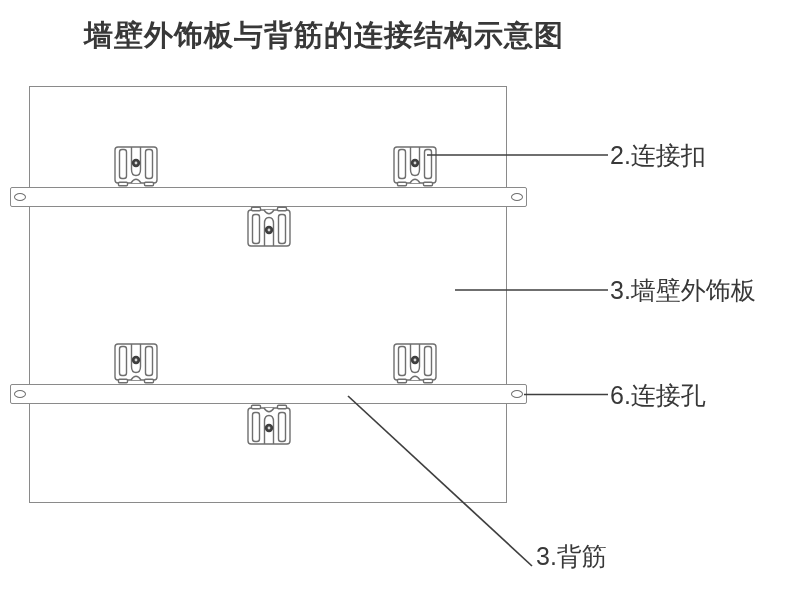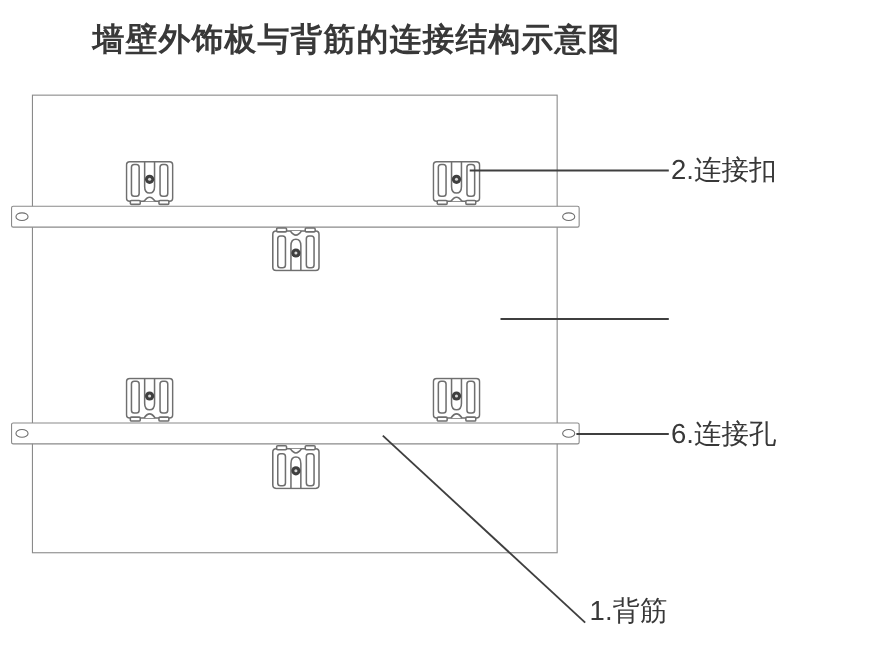--- a/index.html
+++ b/index.html
@@ -92,16 +92,17 @@
     </svg>
 
   <svg class="leader-svg" width="800" height="600" viewBox="0 0 800 600">
     <line x1="427" y1="155" x2="608" y2="155" stroke="#3f3f3f" stroke-width="1.7"></line>
     <line x1="455" y1="290" x2="608" y2="290" stroke="#3f3f3f" stroke-width="1.7"></line>
     <line x1="524" y1="394.5" x2="608" y2="394.5" stroke="#3f3f3f" stroke-width="1.7"></line>
     <line x1="348" y1="396" x2="532" y2="566" stroke="#3f3f3f" stroke-width="1.7"></line>
   </svg>
 
   <div class="callout" style="left:610px;top:140px">2.连接扣</div>
+  <div class="callout" style="left:610px;top:275px">3.墙壁外饰板</div>
   <div class="callout" style="left:610px;top:380px">6.连接孔</div>
-  <div class="callout" style="left:536px;top:541px">1.背筋</div>
+  <div class="callout" style="left:536px;top:541px">3.背筋</div>
 
 </div>
 
 </body></html>

